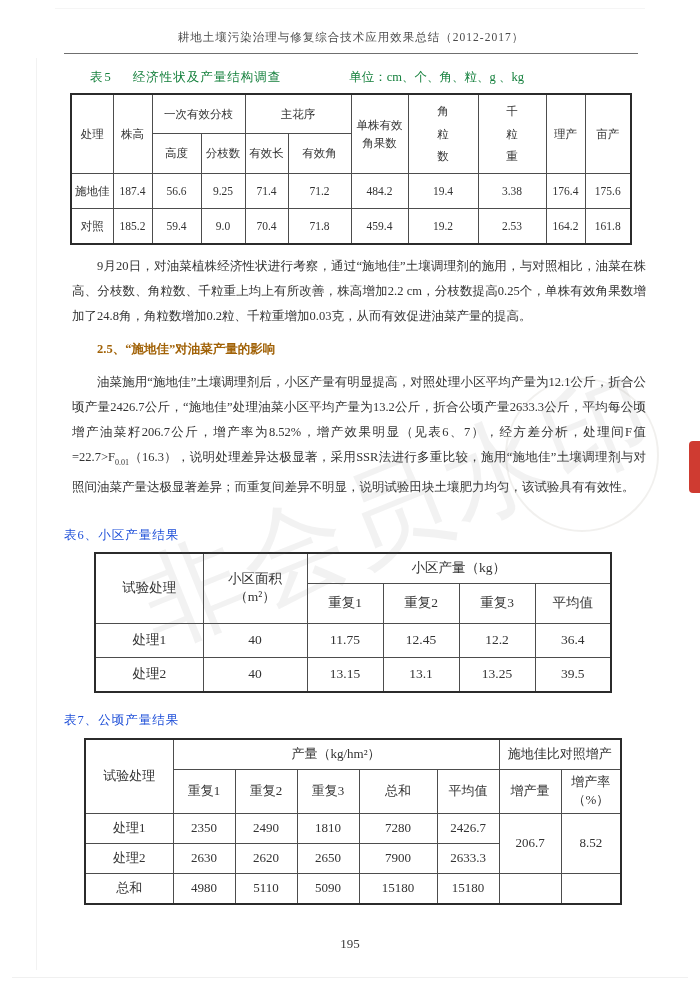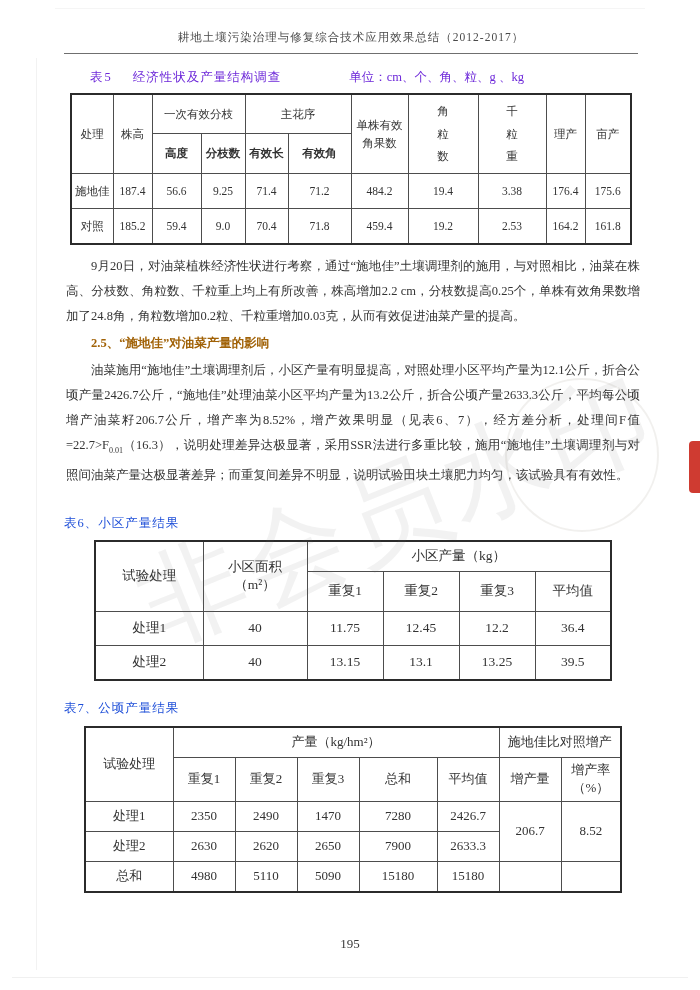--- a/index.html
+++ b/index.html
@@ -5,34 +5,34 @@
   html,body{margin:0;padding:0;}
   body{
     width:700px;height:990px;position:relative;background:#ffffff;
     font-family:"Liberation Serif","DejaVu Serif",serif;color:#2e2e2e;overflow:hidden;
   }
   .content{position:absolute;left:64px;top:30px;width:574px;z-index:1;}
   .doc-header{
     text-align:center;font-size:11.5px;color:#4a4a4a;letter-spacing:1px;
     padding-bottom:8px;border-bottom:1px solid #6f6f6f;
   }
-  .t5cap{display:flex;align-items:baseline;margin:15px 0 7px 0;font-size:12.5px;color:#6d28d9;}
+  .t5cap{display:flex;align-items:baseline;margin:15px 0 7px 0;font-size:12.5px;color:#15803d;}
   .t5cap .lbl{margin-left:26px;letter-spacing:2px;}
   .t5cap .ttl{margin-left:20px;letter-spacing:1px;}
   .t5cap .unit{margin-left:68px;}
   table{border-collapse:collapse;table-layout:fixed;background:#fff;}
   td{border:1px solid #4d4d4d;text-align:center;vertical-align:middle;padding:1px 2px;color:#333;}
   .tbl{border:2px solid #2b2b2b;}
   .t5{margin-left:6px;width:560px;font-size:11.5px;}
   .t5 .hrow1 td{height:36px;}
-  .t5 .hrow2 td{height:37px;font-weight:bold;}
+  .t5 .hrow2 td{height:37px;}
   .t5 .drow td{height:32px;}
   .vert{display:inline-block;width:1.15em;word-break:break-all;line-height:1.95;}
   .wrapcell{line-height:1.6;}
-  .para{width:574px;margin:2px;font-size:12.5px;line-height:25px;text-align:justify;text-indent:2em;color:#333;}
+  .para{width:574px;margin:8px;font-size:12.5px;line-height:25px;text-align:justify;text-indent:2em;color:#333;}
   .para-first{margin-top:9px;}
   .heading{font-weight:bold;color:#a16207;}
   sub{font-size:8px;}
   .tblcap{text-align:left;font-size:12.5px;color:#1d4ed8;letter-spacing:1px;}
   .cap6{margin-top:27px;margin-bottom:8px;}
   .cap7{margin-top:19px;margin-bottom:9px;}
   .t6{margin-left:30px;width:516px;font-size:13.5px;}
   .t6 .hrow1 td{height:27px;}
   .t6 .hrow2 td{height:37px;}
   .t6 .drow td{height:31px;}
@@ -218,21 +218,21 @@
       <td>增产量</td>
       <td>
         <span>增产率</span><br>
         <span>（%）</span>
       </td>
     </tr>
     <tr class="drow">
       <td>处理1</td>
       <td>2350</td>
       <td>2490</td>
-      <td>1470</td>
+      <td>1810</td>
       <td>7280</td>
       <td>2426.7</td>
       <td rowspan="2">206.7</td>
       <td rowspan="2">8.52</td>
     </tr>
     <tr class="drow">
       <td>处理2</td>
       <td>2630</td>
       <td>2620</td>
       <td>2650</td>

